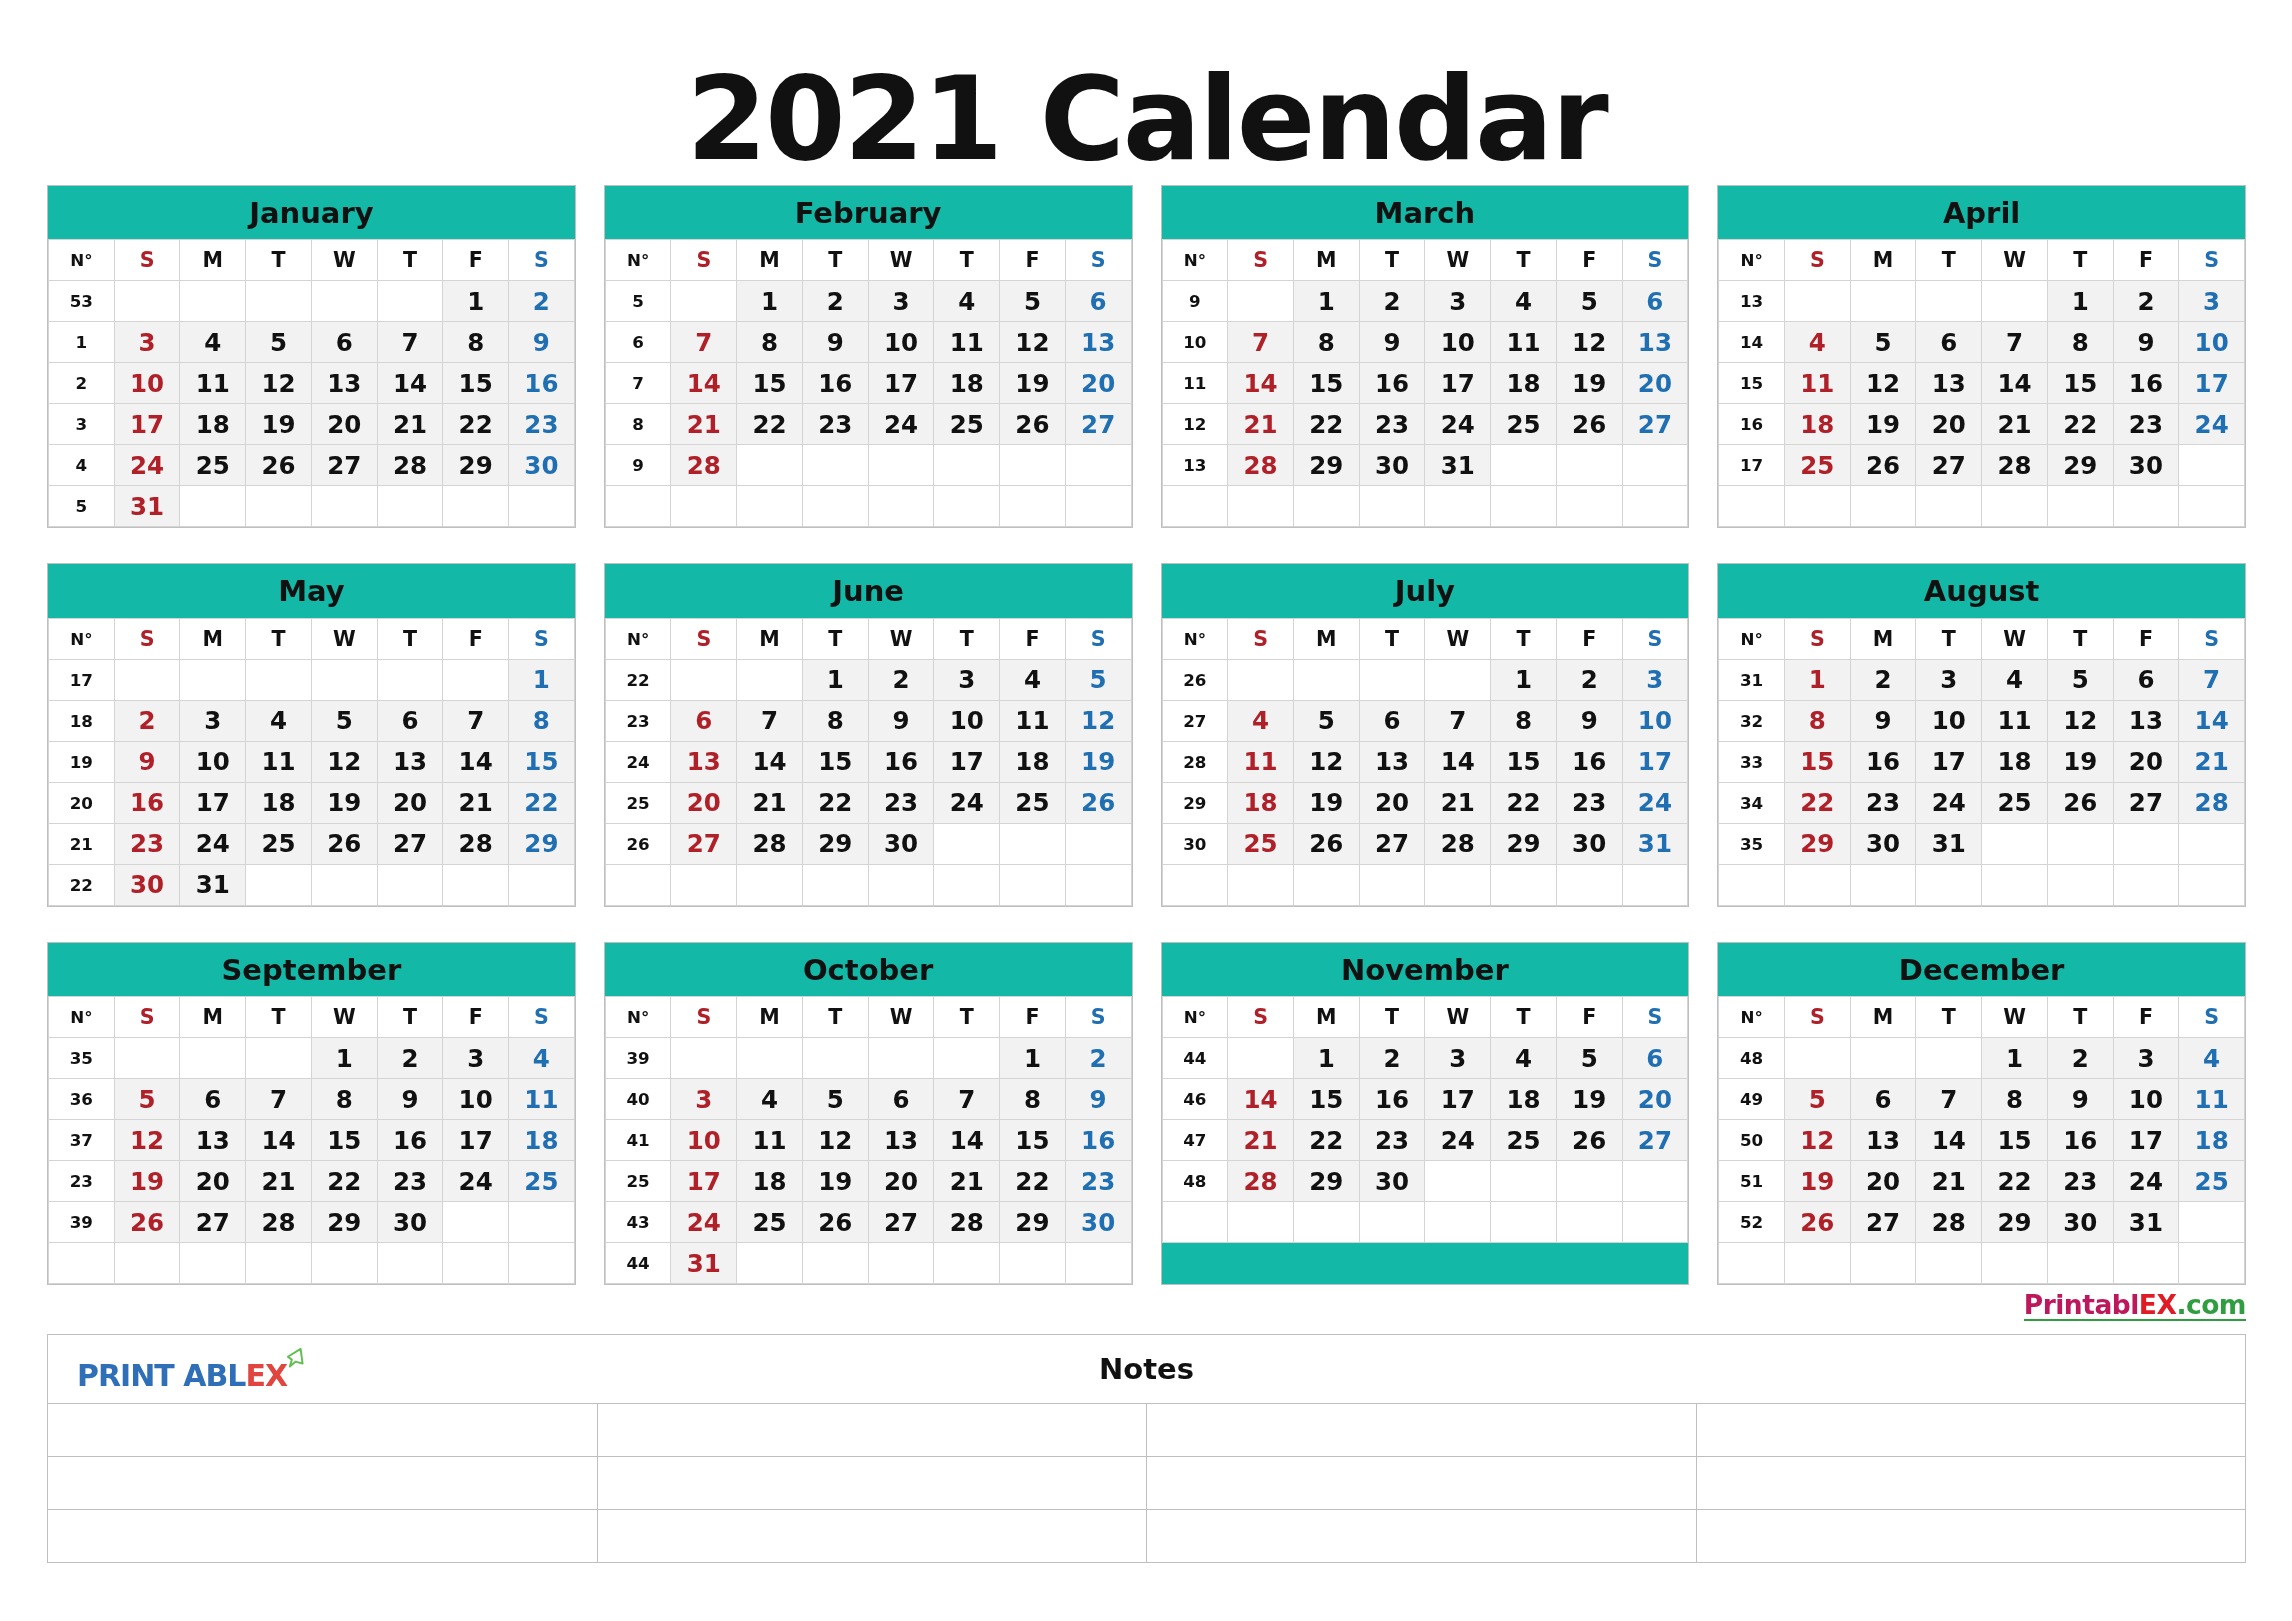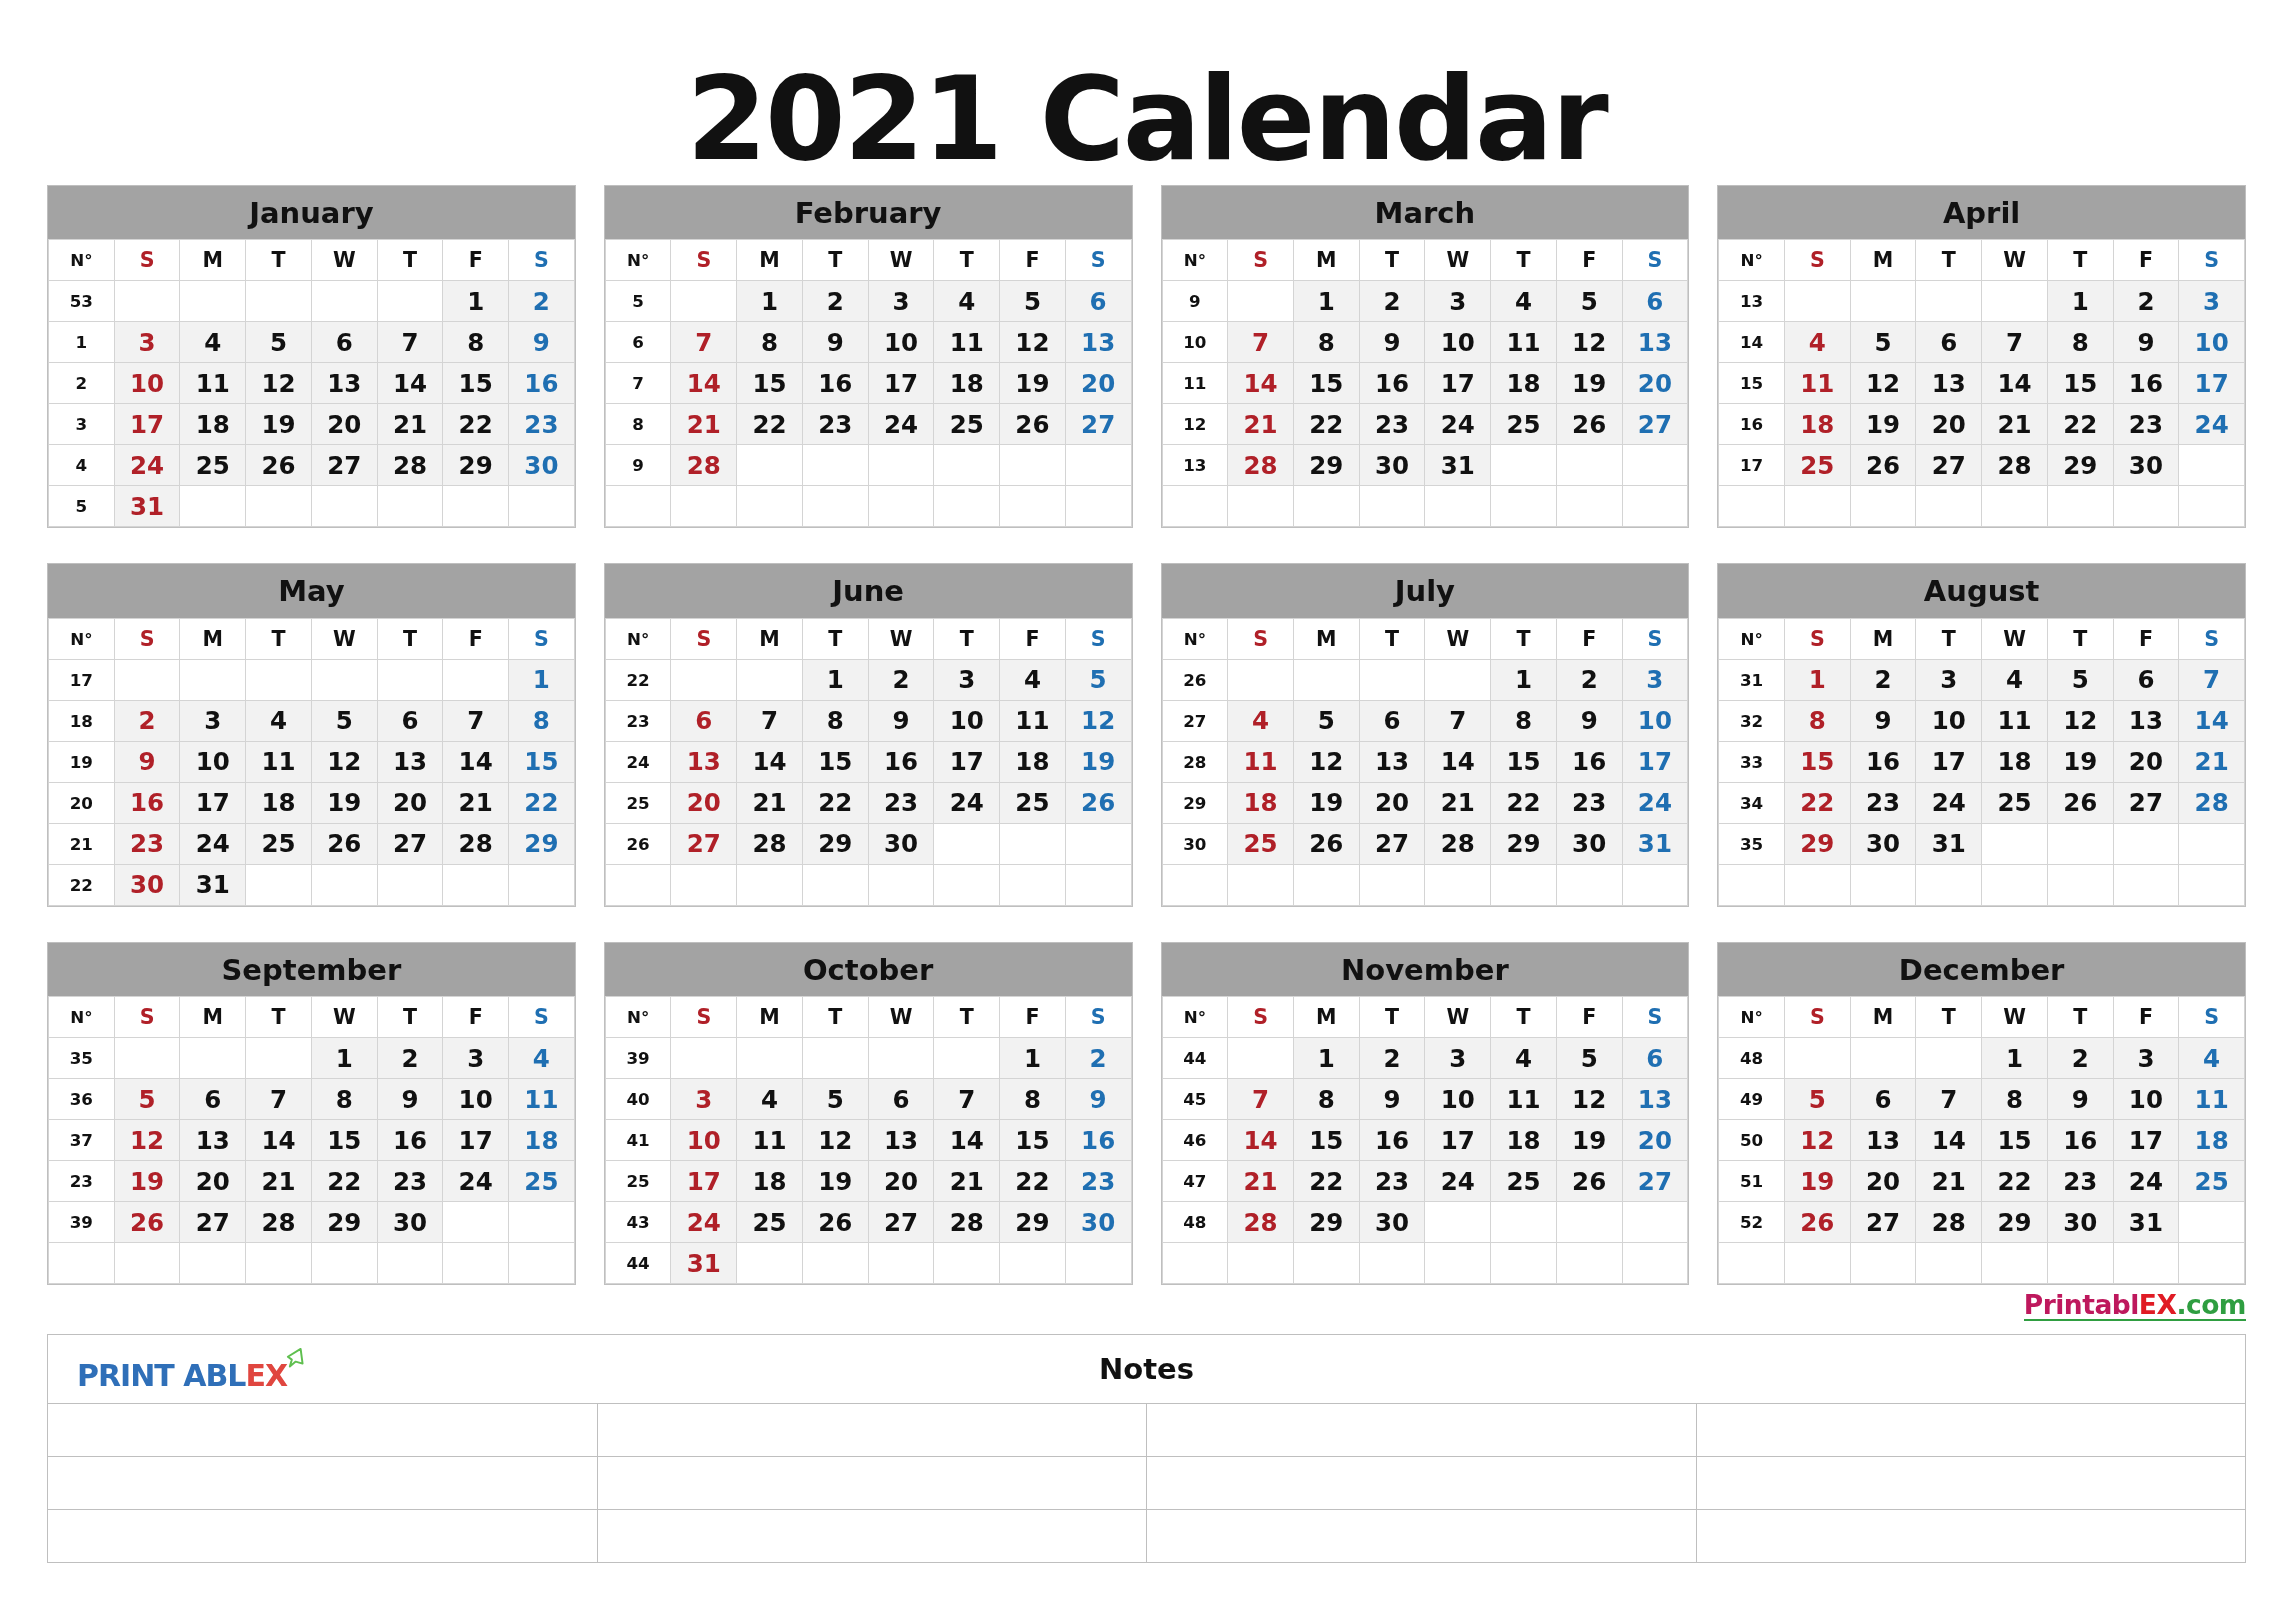--- a/index.html
+++ b/index.html
@@ -34,21 +34,21 @@
     display:grid;
     grid-template-columns:repeat(4,1fr);
     column-gap:28px;
     row-gap:35px;
     padding:0 47px;
     box-sizing:border-box;
   }
   .month{
     border:1px solid #bfbfbf;
     box-sizing:border-box;
-    background:#a3a3a3;
+    background:#14b8a6;
   }
   table.mtable{
     width:100%;
     border-collapse:collapse;
     table-layout:fixed;
   }
   table.mtable td, table.mtable th{
     border:1px solid #d4d4d4;
     box-sizing:border-box;
     padding:0;
@@ -983,30 +983,20 @@
             </tr>
             <tr>
               <td class="wknum">44</td>
               <td class="day sun"></td>
               <td class="day filled">1</td>
               <td class="day filled">2</td>
               <td class="day filled">3</td>
               <td class="day filled">4</td>
               <td class="day filled">5</td>
               <td class="day filled sat">6</td>
-            </tr>
-            <tr>
-              <td class="wknum">45</td>
-              <td class="day filled sun">7</td>
-              <td class="day filled">8</td>
-              <td class="day filled">9</td>
-              <td class="day filled">10</td>
-              <td class="day filled">11</td>
-              <td class="day filled">12</td>
-              <td class="day filled sat">13</td>
             </tr>
             <tr>
               <td class="wknum">46</td>
               <td class="day filled sun">14</td>
               <td class="day filled">15</td>
               <td class="day filled">16</td>
               <td class="day filled">17</td>
               <td class="day filled">18</td>
               <td class="day filled">19</td>
               <td class="day filled sat">20</td>

